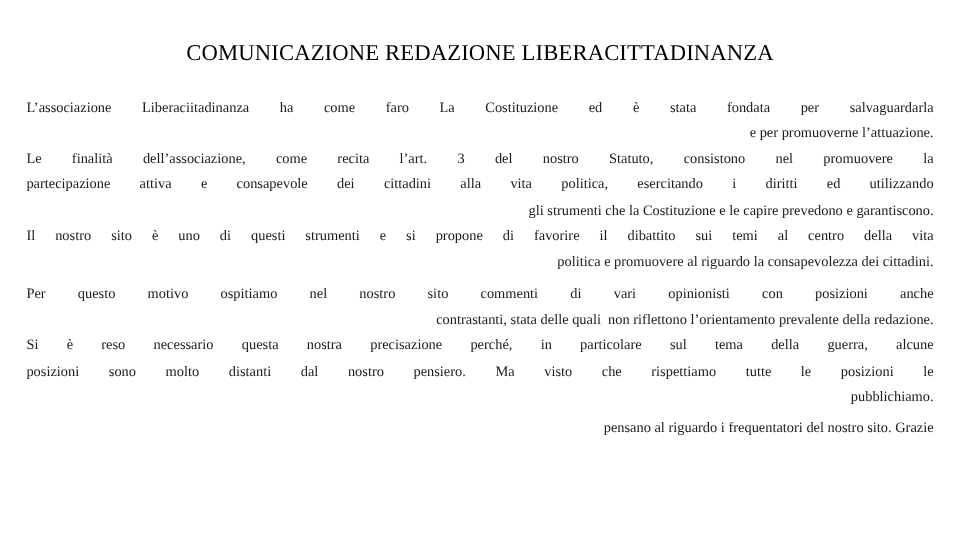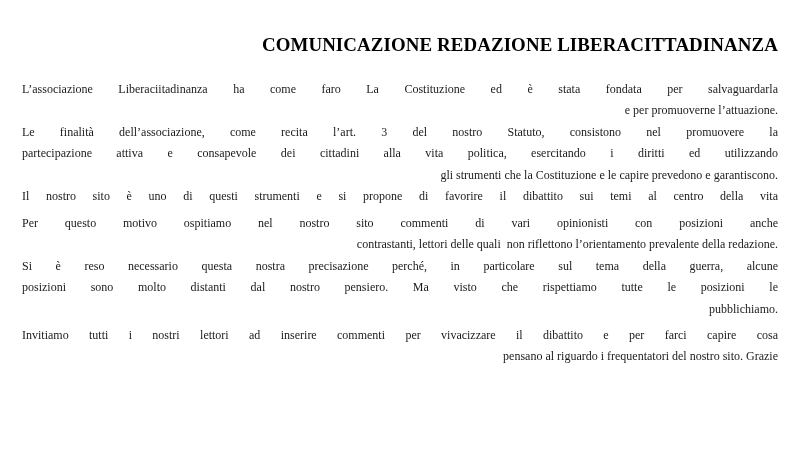--- a/index.html
+++ b/index.html
@@ -15,23 +15,23 @@
     color: #1a1a1a;
   }
   .sheet {
     width: 800px;
     height: 466px;
     background: #ffffff;
     box-sizing: border-box;
   }
   .title {
     font-size: 18.9px;
-    font-weight: bold;
+    font-weight: normal;
     color: #000000;
-    text-align: right;
+    text-align: center;
     margin: 33px 22px 0 22px;
     line-height: 24px;
     letter-spacing: 0.1px;
   }
   .content {
     margin: 22px 22px 0 22px;
     font-size: 12px;
     line-height: 21.45px;
   }
   .block + .block {
@@ -53,26 +53,26 @@
 <div class="sheet">
   <h1 class="title">COMUNICAZIONE REDAZIONE LIBERACITTADINANZA</h1>
   <div class="content">
       <div class="block">
         <div class="line justified">L’associazione Liberaciitadinanza ha come faro La Costituzione ed è stata fondata per salvaguardarla</div>
         <div class="line">e per promuoverne l’attuazione.</div>
         <div class="line justified">Le finalità dell’associazione, come recita l’art. 3 del nostro Statuto, consistono nel promuovere la</div>
         <div class="line justified">partecipazione attiva e consapevole dei cittadini alla vita politica, esercitando i diritti ed utilizzando</div>
         <div class="line">gli strumenti che la Costituzione e le capire prevedono e garantiscono.</div>
         <div class="line justified">Il nostro sito è uno di questi strumenti e si propone di favorire il dibattito sui temi al centro della  vita</div>
+        <div class="line">politica e promuovere al riguardo la consapevolezza dei cittadini.</div>
       </div>
       <div class="block">
         <div class="line justified">Per questo motivo ospitiamo nel nostro sito commenti di vari opinionisti con posizioni anche</div>
-        <div class="line">contrastanti, lettori delle quali  non riflettono l’orientamento prevalente della redazione.</div>
+        <div class="line">contrastanti, stata delle quali  non riflettono l’orientamento prevalente della redazione.</div>
         <div class="line justified">Si è reso necessario questa nostra precisazione perché, in particolare sul tema della guerra, alcune</div>
         <div class="line justified">posizioni sono  molto distanti dal nostro pensiero. Ma visto che rispettiamo tutte le posizioni le</div>
         <div class="line">pubblichiamo.</div>
       </div>
       <div class="block">
-        <div class="line justified">Invitiamo tutti i nostri lettori ad inserire commenti per vivacizzare il dibattito e per farci capire cosa</div>
         <div class="line">pensano al riguardo i frequentatori del nostro sito. Grazie</div>
       </div>
     </div>
 </div>
 
 </body></html>

